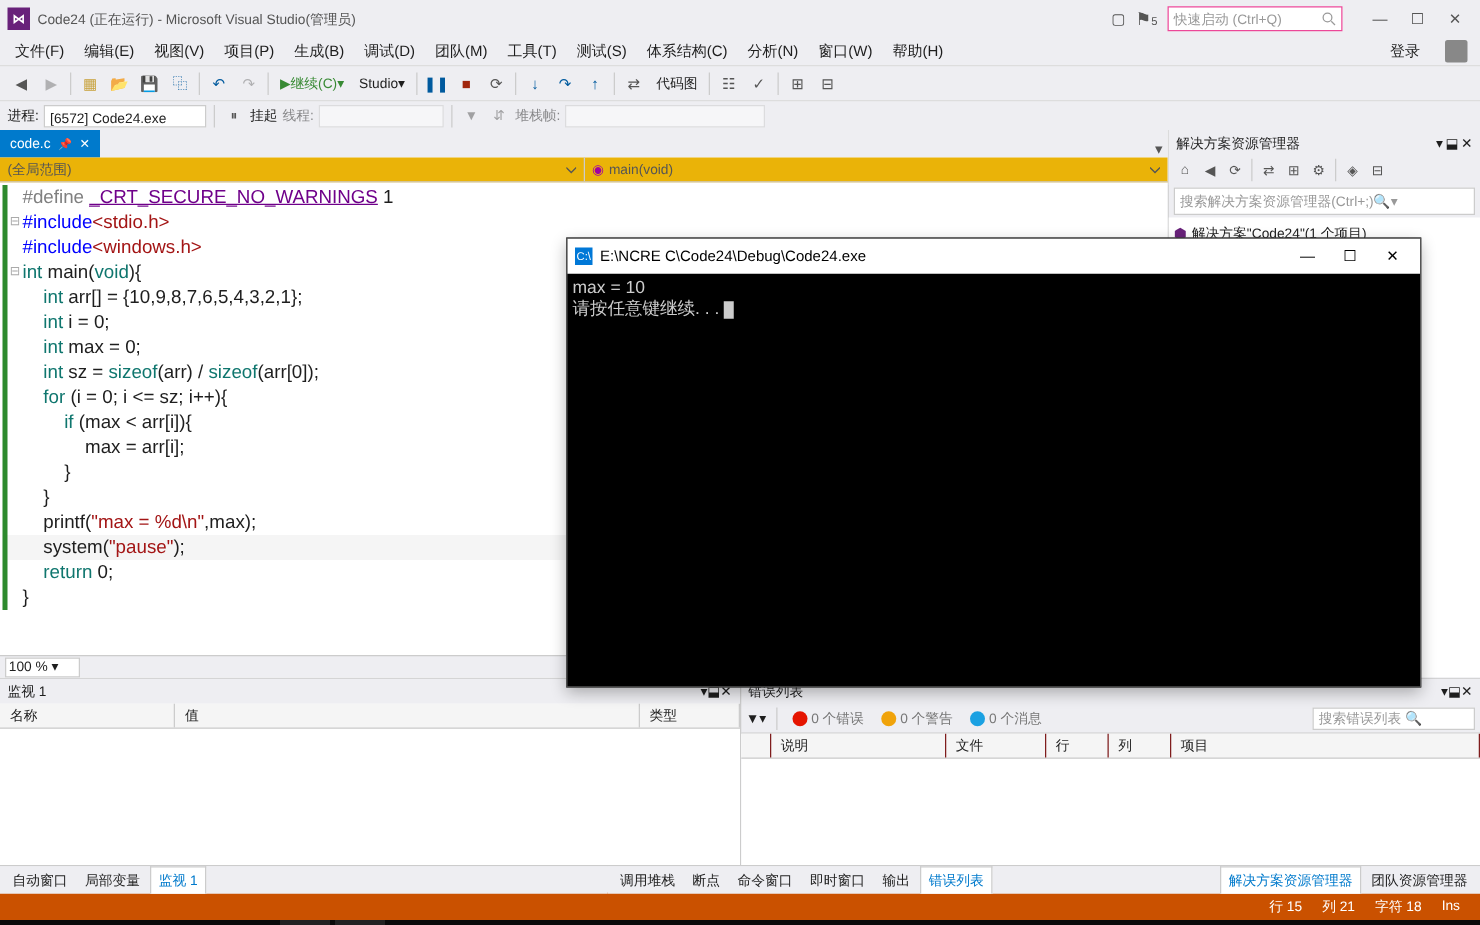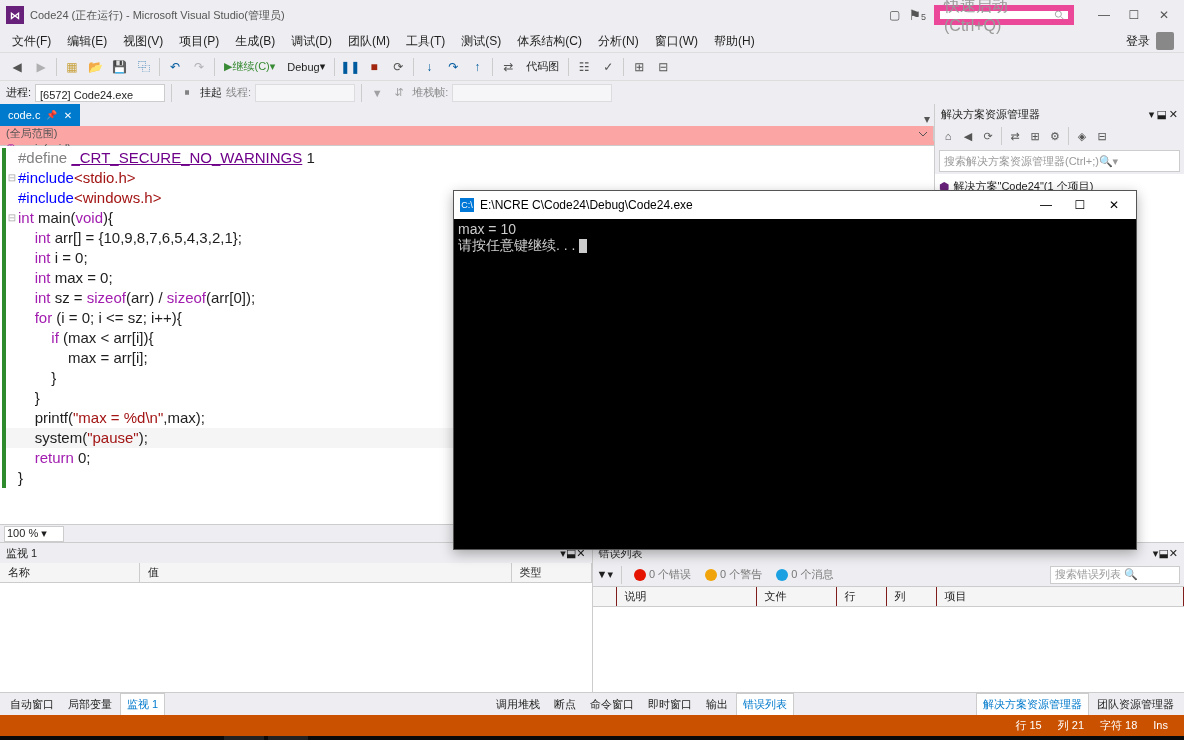--- a/index.html
+++ b/index.html
@@ -3,28 +3,28 @@
 <meta charset="utf-8">
 <style>
 * { box-sizing: border-box; margin: 0; padding: 0; font-family: "Microsoft YaHei", "Segoe UI", sans-serif; }
 body { width: 1184px; height: 740px; overflow: hidden; background: #eee; font-size: 12px; color: #1e1e1e; position: relative; }
 
 .titlebar { height: 30px; background: #eeeef2; display: flex; align-items: center; padding: 0 6px; }
 .vs-logo { width: 18px; height: 18px; background: #68217a; margin-right: 6px; display: flex; align-items: center; justify-content: center; color: #fff; font-size: 10px; font-weight: bold; }
 .title-text { flex: 1; color: #555; font-size: 11px; }
 .title-right { display: flex; align-items: center; gap: 8px; }
 .flag-icon { color: #555; font-size: 14px; }
-.quick-launch { width: 140px; height: 20px; border: 6px solid #ec4899; background: #fff; padding: 0 4px; font-size: 16px; color: #999; display: flex; align-items: center; }
+.quick-launch { width: 140px; height: 20px; border: 1px solid #ec4899; background: #fff; padding: 0 4px; font-size: 11px; color: #999; display: flex; align-items: center; }
 .quick-launch svg { margin-left: auto; }
 .win-btns { display: flex; gap: 2px; margin-left: 8px; }
 .win-btn { width: 28px; height: 20px; display: flex; align-items: center; justify-content: center; color: #555; cursor: pointer; }
 
 .menubar { height: 22px; background: #eeeef2; display: flex; align-items: center; padding: 0 4px; }
 .menu-item { padding: 2px 8px; cursor: pointer; font-size: 12px; }
-.login-area { margin-left: auto; display: flex; align-items: center; gap: 6px; padding-right: 6px; }
+.login-area { margin-left: auto; display: flex; align-items: center; gap: 20px; padding-right: 6px; }
 .avatar-box { width: 18px; height: 18px; background: #888; border-radius: 2px; }
 
 .toolbar { height: 28px; background: #eeeef2; display: flex; align-items: center; padding: 0 6px; gap: 2px; border-top: 1px solid #ddd; }
 .tb-btn { width: 22px; height: 22px; display: flex; align-items: center; justify-content: center; color: #555; cursor: pointer; }
 .tb-sep { width: 1px; height: 18px; background: #ccc; margin: 0 2px; }
 .tb-drop { display: flex; align-items: center; padding: 0 4px; font-size: 11px; border: 1px solid transparent; cursor: pointer; }
 .play-btn { color: #388a34; }
 
 .debugbar { height: 24px; background: #eeeef2; display: flex; align-items: center; padding: 0 6px; gap: 4px; border-top: 1px solid #ddd; font-size: 11px; }
 .proc-select { height: 18px; border: 1px solid #ccc; background: #fff; padding: 0 4px; display: flex; align-items: flex-end; width: 130px; }
@@ -32,34 +32,34 @@
 
 .middle { display: flex; height: 438px; }
 
 .editor-area { flex: 1; display: flex; flex-direction: column; background: #fff; position: relative; }
 .doc-tabs { height: 22px; background: #eeeef2; display: flex; align-items: flex-end; justify-content: space-between; }
 .doc-tab { height: 22px; background: #007acc; color: #fff; padding: 0 8px; display: flex; align-items: center; gap: 6px; font-size: 11px; }
 .doc-tab .pin { font-size: 9px; }
 .doc-tab .close { font-size: 10px; cursor: pointer; }
 .tab-drop { margin-left: auto; padding: 0 4px; color: #555; cursor: pointer; }
 
-.nav-dropdowns { height: 20px; display: flex; border-bottom: 1px solid #ccc; background: #fca5a5; flex-direction: column; }
+.nav-dropdowns { height: 20px; display: flex; border-bottom: 1px solid #ccc; background: #eab308; }
 .nav-dd { flex: 1; border-right: 1px solid #ccc; padding: 0 6px; font-size: 11px; color: #555; display: flex; align-items: center; }
 .nav-dd:last-child { border-right: none; }
 .nav-dd svg { margin-left: auto; }
 
 .code-view { flex: 1; display: flex; overflow: hidden; position: relative; }
 .code-content { flex: 1; background: #fff; font-family: Consolas, monospace; font-size: 15px; line-height: 20px; padding: 2px 0 2px 2px; white-space: pre; position: relative; }
 .code-line { display: flex; }
 .green-bar { width: 4px; background: #2d8a2d; flex-shrink: 0; }
 .collapse-col { width: 12px; color: #aaa; font-size: 10px; text-align: center; flex-shrink: 0; }
 .code-text { flex: 1; }
 .highlight-line { background: #f5f5f5; }
 
-.kw { color: #a21caf; }
+.kw { color: #0f766e; }
 .pp { color: #808080; }
 .str { color: #a31515; }
 .inc { color: #0000ff; }
 .macro { color: #6f008a; text-decoration: underline; }
 
 .zoom-bar { height: 18px; background: #eeeef2; display: flex; align-items: center; padding: 0 4px; font-size: 11px; border-top: 1px solid #ccc; }
 .zoom-select { width: 60px; height: 16px; border: 1px solid #ccc; background: #fff; padding: 0 2px; }
 
 .right-panel { width: 250px; background: #eeeef2; display: flex; flex-direction: column; border-left: 1px solid #ccc; }
 .panel-header { height: 20px; background: #eeeef2; display: flex; align-items: center; padding: 0 6px; font-size: 11px; justify-content: space-between; }
@@ -172,21 +172,21 @@
   <div class="tb-sep"></div>
   <div class="tb-btn" style="color:#c8a23c">▦</div>
   <div class="tb-btn" style="color:#c8a23c">📂</div>
   <div class="tb-btn" style="color:#005a9e">💾</div>
   <div class="tb-btn" style="color:#005a9e">⿻</div>
   <div class="tb-sep"></div>
   <div class="tb-btn" style="color:#005a9e">↶</div>
   <div class="tb-btn" style="opacity:.4">↷</div>
   <div class="tb-sep"></div>
   <div class="tb-drop play-btn">▶ <span>继续(C)</span> ▾</div>
-  <div class="tb-drop"><span>Debug</span> ▾</div>
+  <div class="tb-drop"><span>Studio</span> ▾</div>
   <div class="tb-sep"></div>
   <div class="tb-btn" style="color:#005a9e">❚❚</div>
   <div class="tb-btn" style="color:#a1260d">■</div>
   <div class="tb-btn">⟳</div>
   <div class="tb-sep"></div>
   <div class="tb-btn" style="color:#005a9e">↓</div>
   <div class="tb-btn" style="color:#005a9e">↷</div>
   <div class="tb-btn" style="color:#005a9e">↑</div>
   <div class="tb-sep"></div>
   <div class="tb-btn">⇄</div>

